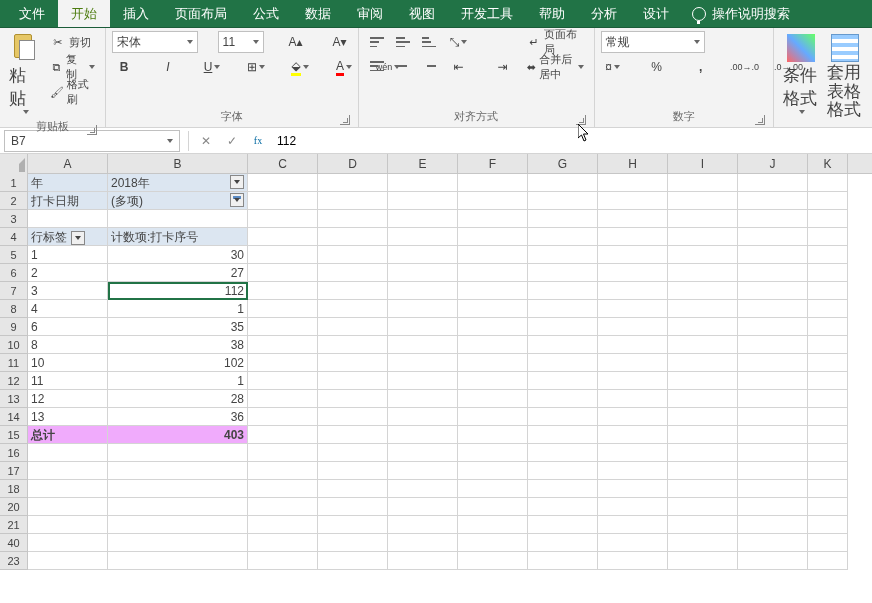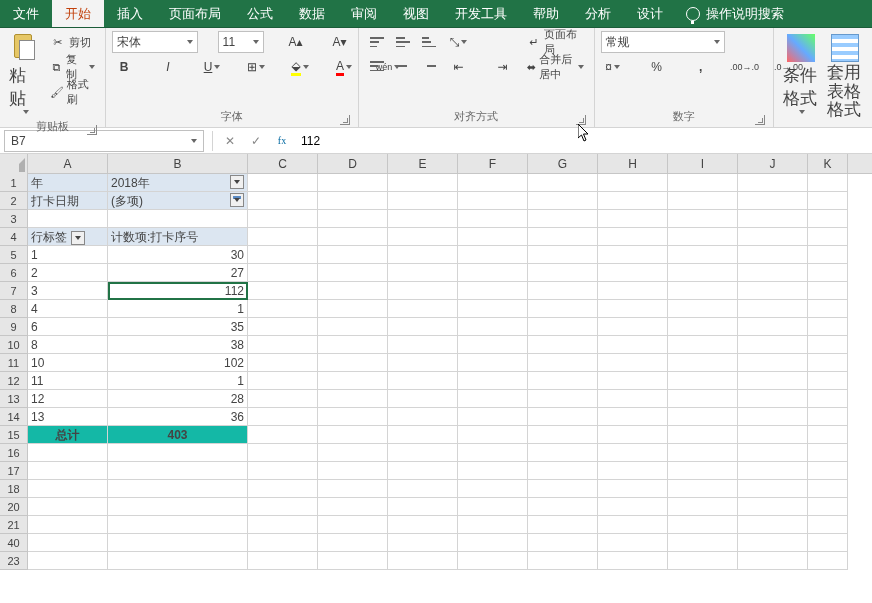--- a/index.html
+++ b/index.html
@@ -1,21 +1,21 @@
 <!DOCTYPE html>
 <html><head>
 <meta charset="utf-8">
 <style>
 * { box-sizing: border-box; margin: 0; padding: 0; font-family: "Microsoft YaHei", "SimSun", sans-serif; }
 body { background: #fff; font-size: 12px; color: #444; overflow: hidden; width: 872px; height: 603px; }
 
 
-.menubar { background: #217346; height: 28px; display: flex; align-items: center; border-bottom: 1px solid #1a5c38; }
+.menubar { background: #217346; height: 28px; display: flex; align-items: center; border-bottom: 1px solid #1a5c38; padding-left: 6px; }
 .menu-tab { color: #fff; padding: 6px 13px; font-size: 13px; cursor: pointer; height: 100%; display: flex; align-items: center; }
-.menu-tab.active { background: #f3f3f3; color: #c2410c; }
+.menu-tab.active { background: #f3f3f3; color: #4d7c0f; }
 .tellme { display: flex; align-items: center; color: #fff; padding-left: 10px; gap: 6px; font-size: 13px; }
 .bulb { width: 14px; height: 14px; border: 1.5px solid #fff; border-radius: 50%; position: relative; }
 .bulb::after { content: ""; position: absolute; bottom: -4px; left: 4px; width: 3px; height: 3px; background: #fff; }
 
 
 .ribbon { background: #f3f3f3; height: 100px; display: flex; border-bottom: 1px solid #d4d4d4; }
 .group { border-right: 1px solid #d4d4d4; display: flex; flex-direction: column; padding: 3px 6px 0 6px; }
 .group-body { flex: 1; display: flex; align-items: flex-start; gap: 2px; }
 .group-label { text-align: center; font-size: 11px; color: #666; padding: 2px 0 3px 0; position: relative; }
 .group-label .dlaunch { position: absolute; right: 2px; bottom: 2px; width: 10px; height: 10px; border: 1px solid #888; border-top: none; border-left: none; }
@@ -31,42 +31,42 @@
 .combo .da { margin-left: auto; }
 .ribbon-iconbtn { width: 24px; height: 22px; display: flex; align-items: center; justify-content: center; cursor: pointer; border: 1px solid transparent; }
 
 
 .paste-icon { position: relative; width: 26px; height: 30px; }
 .paste-clip { position: absolute; left: 3px; top: 0; width: 18px; height: 24px; background: #e6c766; border: 1px solid #b09030; border-radius: 2px; }
 .paste-doc { position: absolute; left: 8px; top: 6px; width: 16px; height: 20px; background: #fff; border: 1px solid #888; }
 
 
 .fbar { height: 26px; display: flex; align-items: center; border-bottom: 1px solid #d4d4d4; background: #fff; }
-.namebox { width: 200px; height: 22px; border: 1px solid #c0c0c0; margin: 1px 4px; display: flex; align-items: center; padding: 0 6px; }
+.namebox { width: 176px; height: 22px; border: 1px solid #c0c0c0; margin: 1px 4px; display: flex; align-items: center; padding: 0 6px; }
 .namebox .da { margin-left: auto; }
 .fbar .sep { width: 1px; height: 20px; background: #d4d4d4; margin: 0 4px; }
 .fbar-btn { width: 26px; height: 22px; display: flex; align-items: center; justify-content: center; color: #888; cursor: pointer; }
 .fx { font-family: serif; font-size: 10px; color: #0369a1; }
 .formula-input { flex: 1; height: 22px; border: none; padding: 0 6px; font-size: 12px; outline: none; }
 
 
 .grid-wrap { position: relative; }
 .colhdrs { display: flex; height: 20px; background: #e6e6e6; border-bottom: 1px solid #c6c6c6; }
 .corner { width: 28px; height: 20px; border-right: 1px solid #c6c6c6; background: #e6e6e6; position: relative; }
 .corner::after { content: ""; position: absolute; right: 2px; bottom: 2px; width: 8px; height: 8px; border-right: 6px solid #b0b0b0; border-top: 6px solid transparent; }
 .colhdr { border-right: 1px solid #c6c6c6; text-align: center; line-height: 20px; font-size: 12px; color: #444; background: #e6e6e6; cursor: pointer; }
 .colhdr.A { width: 80px; } .colhdr.B { width: 140px; } .colhdr.C, .colhdr.D, .colhdr.E, .colhdr.F, .colhdr.G, .colhdr.H, .colhdr.I, .colhdr.J { width: 70px; } .colhdr.K { width: 40px; }
 
 .row { display: flex; height: 18px; }
 .rowhdr { width: 28px; border-right: 1px solid #c6c6c6; border-bottom: 1px solid #c6c6c6; background: #e6e6e6; text-align: center; line-height: 18px; font-size: 11px; color: #444; cursor: pointer; }
 .cell { border-right: 1px solid #d4d4d4; border-bottom: 1px solid #d4d4d4; padding: 0 3px; line-height: 18px; font-size: 12px; overflow: hidden; white-space: nowrap; background: #fff; }
 .cell.A { width: 80px; } .cell.B { width: 140px; } .cell.C, .cell.D, .cell.E, .cell.F, .cell.G, .cell.H, .cell.I, .cell.J { width: 70px; } .cell.K { width: 40px; }
 .cell.num { text-align: right; }
 .cell.pivot-hdr { background: #dce6f1; }
-.cell.pivot-total { background: #14b8a6; font-weight: bold; text-align: center; }
+.cell.pivot-total { background: #f0abfc; font-weight: bold; }
 .cell.active { outline: 2px solid #217346; outline-offset: -2px; }
 .filter-btn { float: right; width: 14px; height: 14px; border: 1px solid #888; background: #f0f0f0; margin-top: 1px; position: relative; }
 .filter-btn::after { content: ""; position: absolute; left: 3px; top: 4px; width: 0; height: 0; border-left: 3px solid transparent; border-right: 3px solid transparent; border-top: 4px solid #444; }
 .filter-btn.funnel::before { content: ""; position: absolute; left: 2px; top: 2px; width: 8px; height: 3px; background: #5b8bc4; }
 .dd-btn { display: inline-block; width: 14px; height: 14px; border: 1px solid #888; background: #f0f0f0; margin-left: 4px; vertical-align: middle; position: relative; }
 .dd-btn::after { content: ""; position: absolute; left: 3px; top: 4px; width: 0; height: 0; border-left: 3px solid transparent; border-right: 3px solid transparent; border-top: 4px solid #444; }
 
 .cursor-ptr { position: absolute; left: 578px; top: 124px; width: 12px; height: 18px; pointer-events: none; }
 .cursor-ptr svg { width: 12px; height: 18px; }
 
@@ -257,21 +257,21 @@
       </div>
     </div>
     <div class="group-label">
       <span>对齐方式</span>
       <span class="dlaunch"></span>
     </div>
   </div>
 
   <div class="group" style="min-width:140px">
     <div class="group-body vstack" style="width:100%">
-      <div class="combo" style="width:124px">
+      <div class="combo" style="width:104px">
         <span>常规</span>
         <span class="dropdown-arrow da"></span>
       </div>
       <div class="hstack">
         <div class="ribbon-iconbtn">
             <span>¤</span>
             <span class="dropdown-arrow"></span>
           </div>
         <div class="ribbon-iconbtn">
             <span>%</span>

